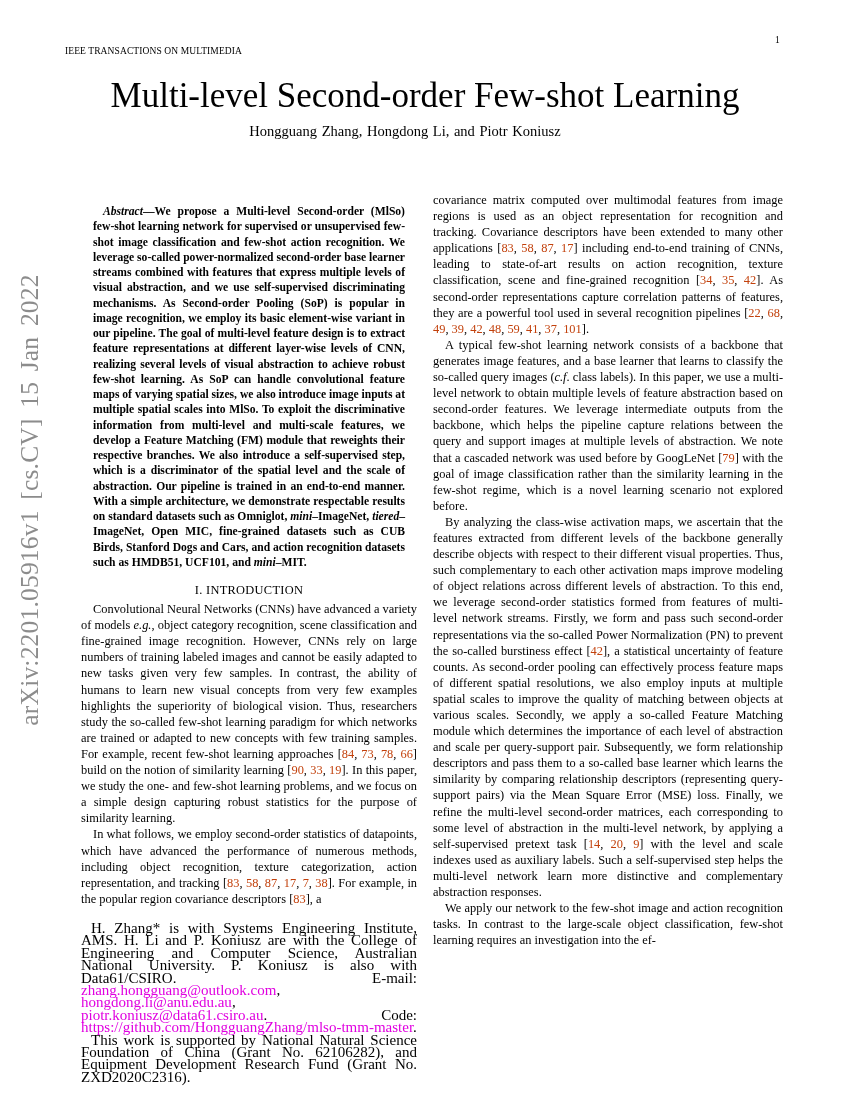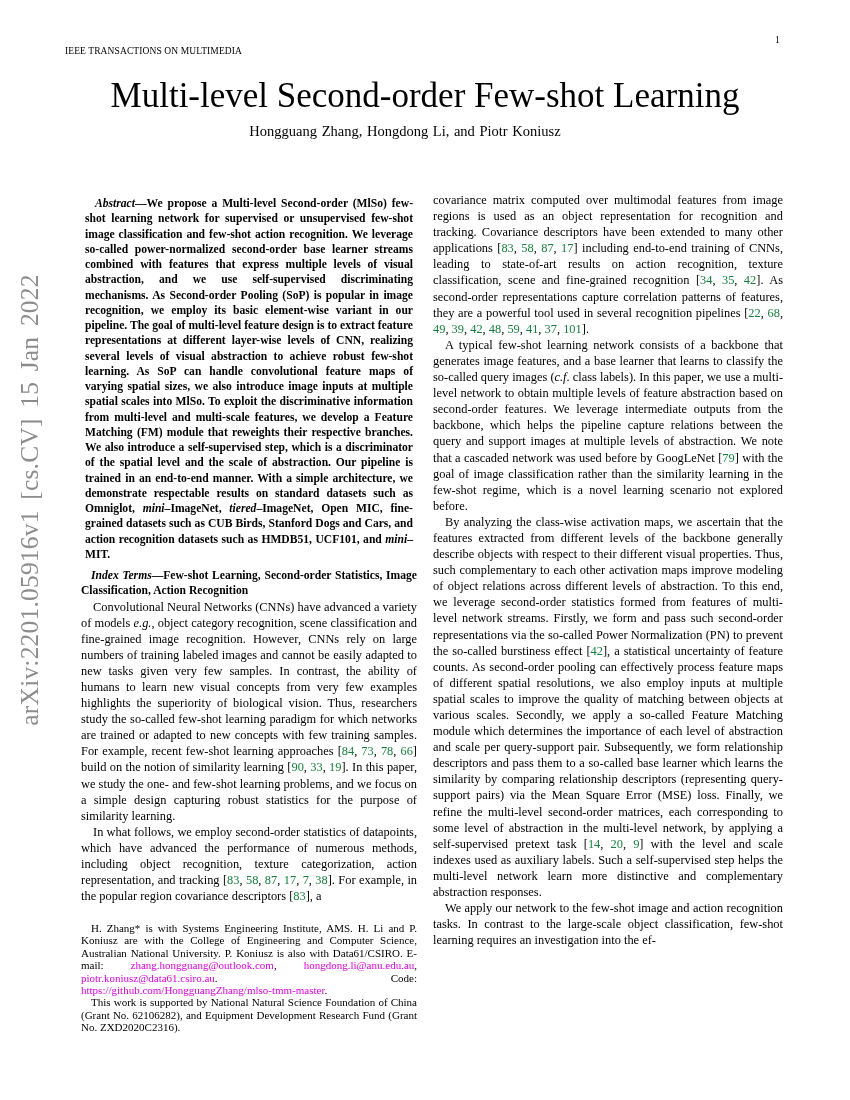--- a/index.html
+++ b/index.html
@@ -10,50 +10,50 @@
   .title { position: absolute; top: 74px; left: 0; width: 850px; text-align: center; font-size: 35px; line-height: 44px; }
   .authors { position: absolute; top: 123px; left: 0; width: 810px; text-align: center; font-size: 14.5px; word-spacing: 1px; }
   .arxiv-stamp { position: absolute; left: 10px; top: 290px; width: 40px; height: 420px; }
   .arxiv-stamp span { position: absolute; left: 50%; top: 50%; transform: translate(-50%, -50%) rotate(-90deg);
       white-space: nowrap; font-size: 25.5px; color: #8c8c8c; letter-spacing: 0.2px; word-spacing: 4px; }
 
   .col { position: absolute; font-size: 12.4px; line-height: 16.1px; text-align: justify; hyphens: none; }
   .col-left { left: 81px; top: 192px; width: 336px; }
   .col-right { left: 433px; top: 192px; width: 350px; }
 
-  .abstract { font-weight: bold; font-size: 11.6px; line-height: 15.25px; text-indent: 10px; margin: 4px; }
+  .abstract { font-weight: bold; font-size: 11.6px; line-height: 15.25px; text-indent: 10px; margin: 12px; }
   .abstract em, .index-terms em { font-style: italic; }
   .index-terms { font-weight: bold; font-size: 11.6px; line-height: 15.25px; text-indent: 10px; margin: 6px 0 0 0; }
   .section-heading { text-align: center; font-size: 12.4px; margin: 11px 0 3px 0; letter-spacing: 0.3px; }
   .section-heading .sc { font-variant: small-caps; }
   p.para { margin: 0; text-indent: 12px; }
-  .cite { color: #15803d; }
+  .cite { color: #c2410c; }
   .link { color: #e000e0; }
   em { font-style: italic; }
-  .footnotes { position: absolute; left: 81px; top: 922px; width: 336px; font-size: 11px; line-height: 12.4px; text-align: justify; }
+  .footnotes { position: absolute; left: 81px; top: 922px; width: 336px; font-size: 15px; line-height: 12.4px; text-align: justify; }
   .footnotes p { margin: 0; text-indent: 10px; }
 </style>
 </head>
 <body>
 
 <div class="running-head">IEEE TRANSACTIONS ON MULTIMEDIA</div>
 <div class="page-num">1</div>
 
 <div class="arxiv-stamp">
   <span>arXiv:2201.05916v1  [cs.CV]  15 Jan 2022</span>
 </div>
 
 <div class="title">Multi-level Second-order Few-shot Learning</div>
 <div class="authors">Hongguang Zhang,  Hongdong Li,  and Piotr Koniusz</div>
 
 <div class="col col-left">
   <p class="abstract"><em>Abstract</em><span>—</span><span>We propose a Multi-level Second-order (MlSo) few-shot learning network for supervised or unsupervised few-shot image classification and few-shot action recognition. We leverage so-called power-normalized second-order base learner streams combined with features that express multiple levels of visual abstraction, and we use self-supervised discriminating mechanisms. As Second-order Pooling (SoP) is popular in image recognition, we employ its basic element-wise variant in our pipeline. The goal of multi-level feature design is to extract feature representations at different layer-wise levels of CNN, realizing several levels of visual abstraction to achieve robust few-shot learning. As SoP can handle convolutional feature maps of varying spatial sizes, we also introduce image inputs at multiple spatial scales into MlSo. To exploit the discriminative information from multi-level and multi-scale features, we develop a Feature Matching (FM) module that reweights their respective branches. We also introduce a self-supervised step, which is a discriminator of the spatial level and the scale of abstraction. Our pipeline is trained in an end-to-end manner. With a simple architecture, we demonstrate respectable results on standard datasets such as Omniglot, </span><em>mini</em><span>–ImageNet, </span><em>tiered</em><span>–ImageNet, Open MIC, fine-grained datasets such as CUB Birds, Stanford Dogs and Cars, and action recognition datasets such as HMDB51, UCF101, and </span><em>mini</em><span>–MIT.</span></p>
 
-  <p class="index-terms"><em>Index Terms</em><span>—</span><span>Few-shot Learning, Second-order Statistics, Image Classification, Action Recognition</span></p>
 
+  <div class="section-heading"><span>I. </span><span>I</span><span class="sc">NTRODUCTION</span></div>
 
   <p class="para"><span>Convolutional Neural Networks (CNNs) have advanced a variety of models </span><em>e.g.</em><span>, object category recognition, scene classification and fine-grained image recognition. However, CNNs rely on large numbers of training labeled images and cannot be easily adapted to new tasks given very few samples. In contrast, the ability of humans to learn new visual concepts from very few examples highlights the superiority of biological vision. Thus, researchers study the so-called few-shot learning paradigm for which networks are trained or adapted to new concepts with few training samples. For example, recent few-shot learning approaches [</span><span class="cite-group"><span class="cite">84</span>, <span class="cite">73</span>, <span class="cite">78</span>, <span class="cite">66</span></span><span>] build on the notion of similarity learning [</span><span class="cite-group"><span class="cite">90</span>, <span class="cite">33</span>, <span class="cite">19</span></span><span>]. In this paper, we study the one- and few-shot learning problems, and we focus on a simple design capturing robust statistics for the purpose of similarity learning.</span></p>
 
   <p class="para"><span>In what follows, we employ second-order statistics of datapoints, which have advanced the performance of numerous methods, including object recognition, texture categorization, action representation, and tracking [</span><span class="cite-group"><span class="cite">83</span>, <span class="cite">58</span>, <span class="cite">87</span>, <span class="cite">17</span>, <span class="cite">7</span>, <span class="cite">38</span></span><span>]. For example, in the popular region covariance descriptors [</span><span class="cite-group"><span class="cite">83</span></span><span>], a</span></p>
 </div>
 
 <div class="footnotes">
   <p><span>H. Zhang* is with Systems Engineering Institute, AMS. H. Li and P. Koniusz are with the College of Engineering and Computer Science, Australian National University. P. Koniusz is also with Data61/CSIRO. E-mail: </span><span class="link">zhang.hongguang@outlook.com</span><span>, </span><span class="link">hongdong.li@anu.edu.au</span><span>, </span><span class="link">piotr.koniusz@data61.csiro.au</span><span>. Code: </span><span class="link">https://github.com/HongguangZhang/mlso-tmm-master</span><span>.</span></p>
   <p>This work is supported by National Natural Science Foundation of China (Grant No. 62106282), and Equipment Development Research Fund (Grant No. ZXD2020C2316).</p>
 </div>

